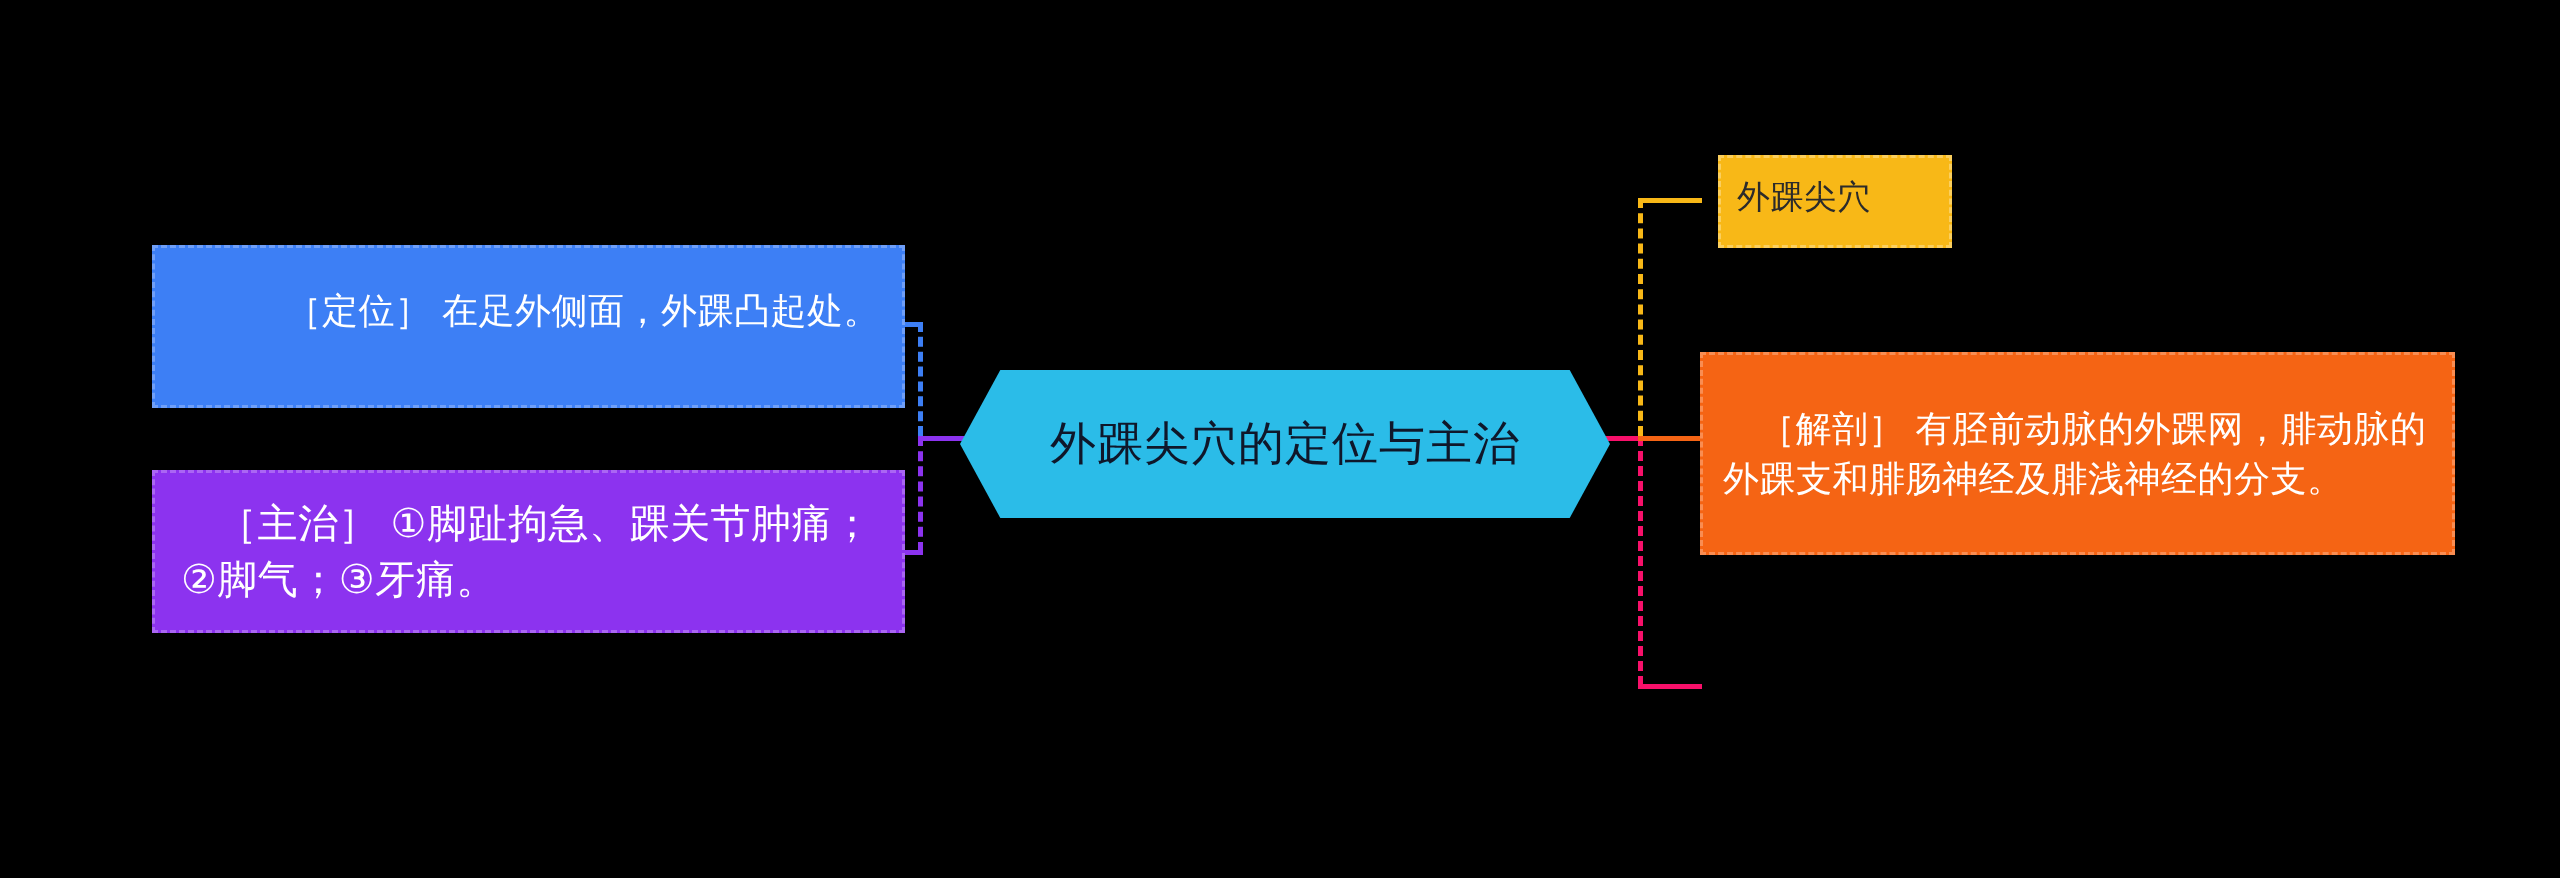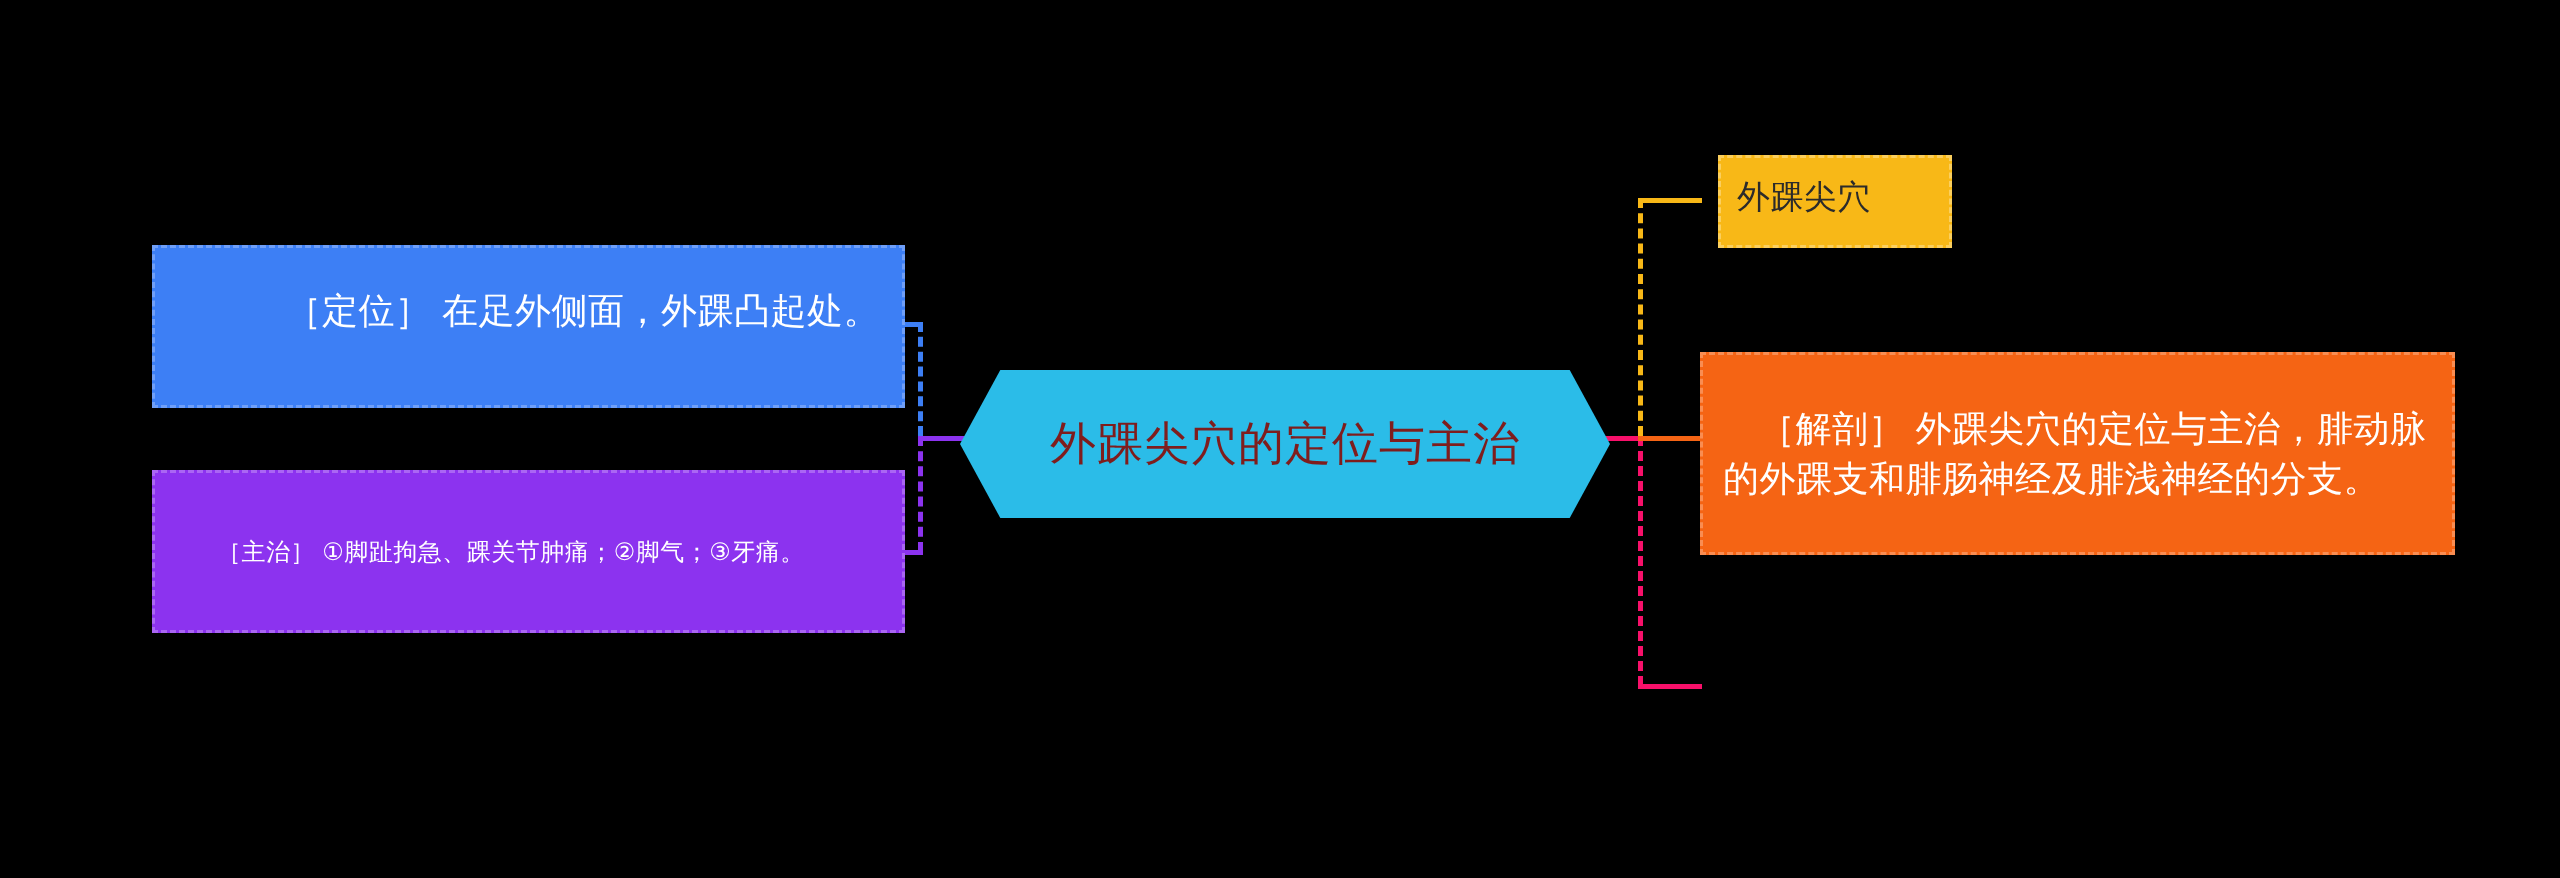--- a/index.html
+++ b/index.html
@@ -51,38 +51,38 @@
 
   
   #node-zhuzhi {
     left: 152px;
     top: 470px;
     width: 753px;
     height: 163px;
     background: #8C33EF;
     border: 3px dashed #aa66f3;
     padding: 14px 22px 14px 26px;
-    font-size: 24px;
+    font-size: 40px;
   }
   #node-zhuzhi .txt { text-indent: 36px; }
 
   
   #node-center {
     position: absolute;
     left: 960px;
     top: 370px;
     width: 650px;
     height: 148px;
     background: #2BBCE8;
     -webkit-clip-path: polygon(6.2% 0%, 93.8% 0%, 100% 50%, 93.8% 100%, 6.2% 100%, 0% 50%);
     clip-path: polygon(6.2% 0%, 93.8% 0%, 100% 50%, 93.8% 100%, 6.2% 100%, 0% 50%);
     display: flex;
     align-items: center;
     justify-content: center;
-    color: #7f1d1d;
+    color: #0f172a;
     font-size: 46px;
     letter-spacing: 1px;
     white-space: nowrap;
   }
 
   
   #node-name {
     left: 1700px;
     top: 155px;
     width: 234px;
@@ -180,17 +180,17 @@
 
   <div id="node-center">
     <span>外踝尖穴的定位与主治</span>
   </div>
 
   <div class="node" id="node-name">
     <span class="txt">外踝尖穴</span>
   </div>
 
   <div class="node" id="node-jiepou">
-    <span class="txt">［解剖］  外踝尖穴的定位与主治，腓动脉的外踝支和腓肠神经及腓浅神经的分支。</span>
+    <span class="txt">［解剖］  有胫前动脉的外踝网，腓动脉的外踝支和腓肠神经及腓浅神经的分支。</span>
   </div>
 
 
 </div>
 
 </body></html>

